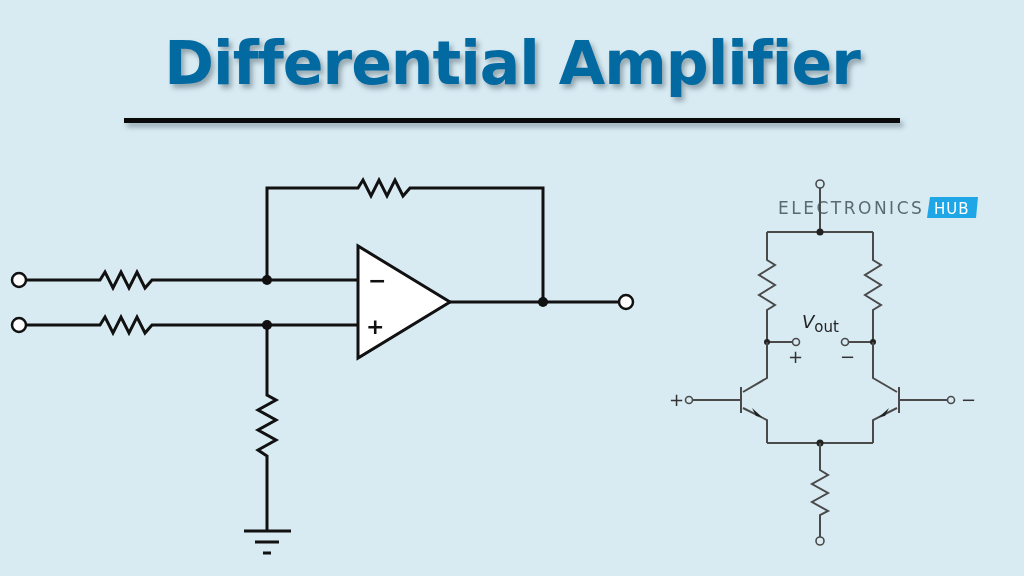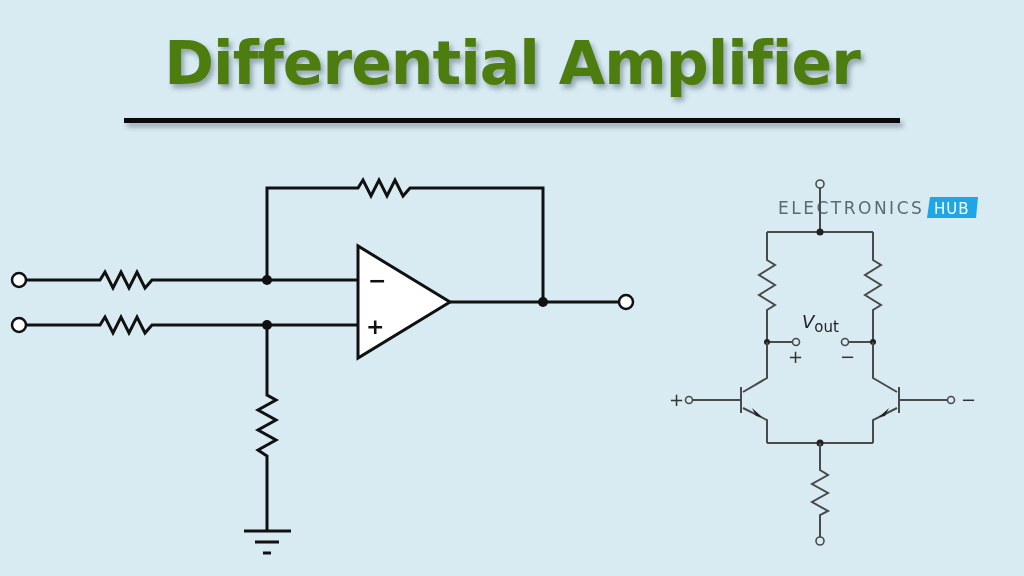--- a/index.html
+++ b/index.html
@@ -1,17 +1,17 @@
 <!DOCTYPE html>
 <html><head>
 <meta charset="utf-8">
 <style>
   html, body { margin:0; padding:0; }
   body { width:1024px; height:576px; background:#d8ebf3; overflow:hidden; position:relative; font-family:"Liberation Sans", sans-serif; }
-  #title { position:absolute; left:0; top:28px; width:1024px; text-align:center; font-family:"DejaVu Sans", sans-serif; font-weight:bold; font-size:60px; color:#4d7c0f; letter-spacing:-1px; text-shadow:3px 4px 5px rgba(60,80,90,0.45); }
+  #title { position:absolute; left:0; top:28px; width:1024px; text-align:center; font-family:"DejaVu Sans", sans-serif; font-weight:bold; font-size:60px; color:#0369a1; letter-spacing:-1px; text-shadow:3px 4px 5px rgba(60,80,90,0.45); }
   #title-underline { position:absolute; left:124px; top:118px; width:776px; height:5px; background:#0a0a0a; box-shadow:3px 4px 5px rgba(60,80,90,0.45); }
   svg { position:absolute; left:0; top:0; }
   .w { stroke:#111; stroke-width:3; fill:none; stroke-linejoin:miter; }
   .w2 { stroke:#4a4a4a; stroke-width:2; fill:none; }
   .term { fill:#fff; stroke:#111; stroke-width:2.5; }
   .term2 { fill:#d8ebf3; stroke:#4a4a4a; stroke-width:1.6; }
   .dot { fill:#111; }
   .dot2 { fill:#222; }
   .sign { font-family:"DejaVu Sans", sans-serif; font-weight:bold; font-size:22px; fill:#111; }
   .sign2 { font-family:"DejaVu Sans", sans-serif; font-size:18px; fill:#333; }

